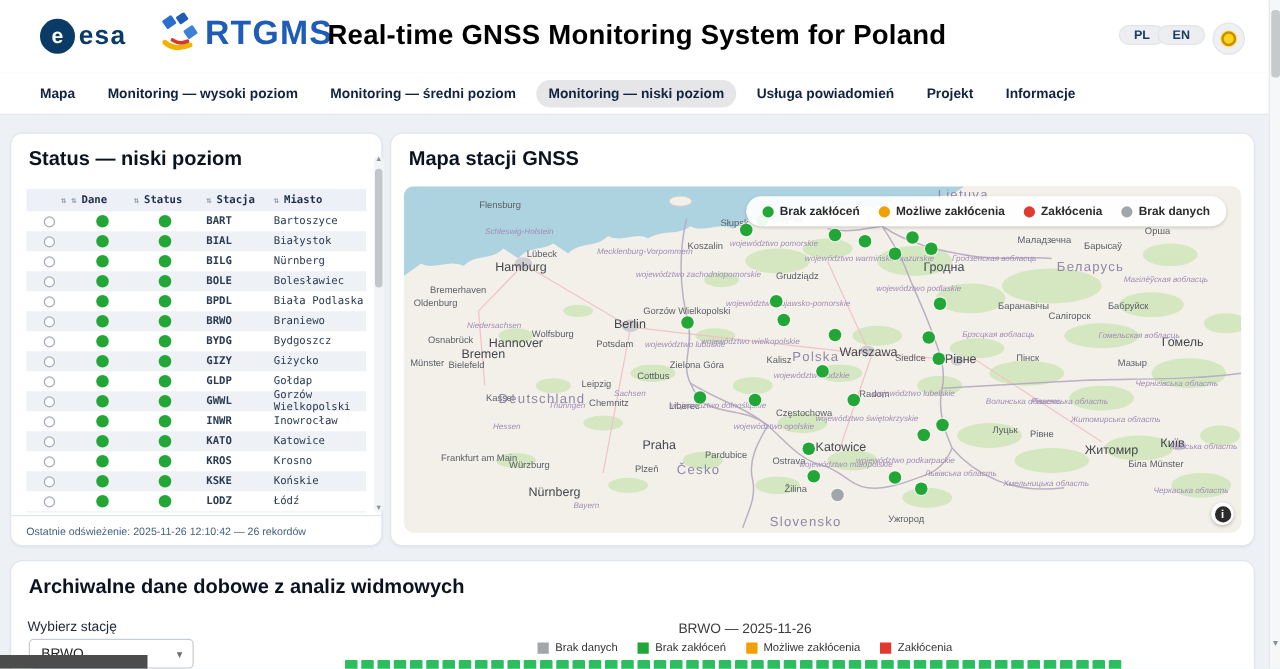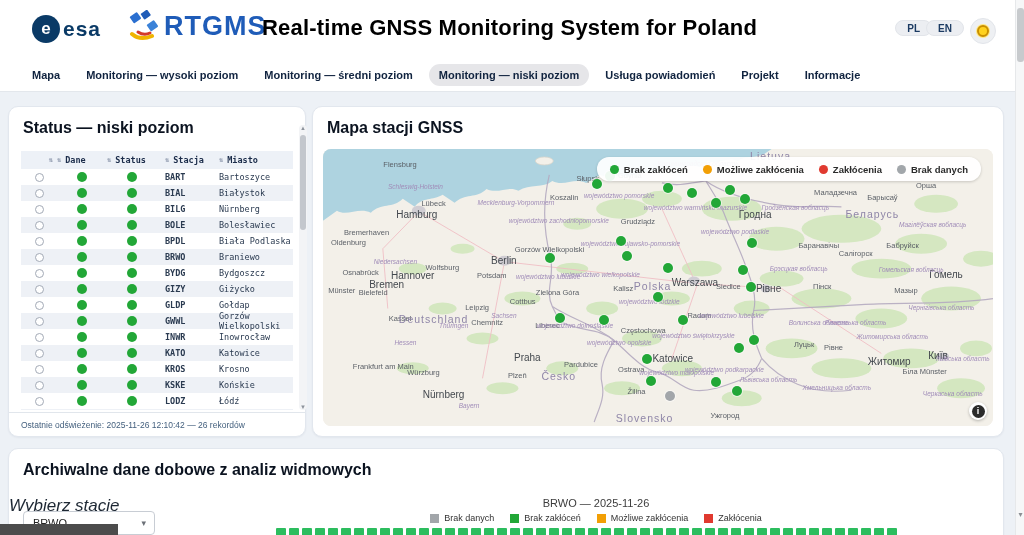--- a/index.html
+++ b/index.html
@@ -57,21 +57,21 @@
   .ml-region  { font-size:6.5px; font-style:italic; color:#a08cb8; }
   .st-dot { position:absolute; width:10px; height:10px; border-radius:50%; transform:translate(-50%,-50%); box-shadow:0 0 0 1px rgba(255,255,255,.5); cursor:pointer; }
   .map-legend { position:absolute; top:8px; right:12px; height:24px; background:rgba(255,255,255,.93); border-radius:13px; box-shadow:0 1px 3px rgba(0,0,0,.18); display:flex; align-items:center; gap:15px; padding:0 13px; z-index:5; }
   .leg-item { display:flex; align-items:center; gap:5px; font-size:9.5px; font-weight:bold; color:#2b2b2b; }
   .leg-dot { width:9px; height:9px; border-radius:50%; }
   .attrib { position:absolute; right:6px; bottom:6px; width:18px; height:18px; background:#fff; border-radius:50%; box-shadow:0 1px 3px rgba(0,0,0,.25); display:flex; align-items:center; justify-content:center; cursor:pointer; z-index:5; }
   .attrib-i { width:13px; height:13px; border-radius:50%; background:#2b2b2b; color:#fff; font-size:9px; font-weight:bold; display:flex; align-items:center; justify-content:center; }
 
   
   #archive-card { left:8px; top:448px; width:996px; height:120px; }
-  .select-label { position:absolute; left:0; top:47px; font-size:17px; color:#1d2733;font-style:italic; }
+  .select-label { position:absolute; left:13px; top:47px; font-size:11px; color:#1d2733; }
   .station-select { position:absolute; left:14px; top:62px; width:132px; height:24px; background:#fff; border:1px solid #c8cdd4; border-radius:4px; font-size:11px; color:#222; display:flex; align-items:center; padding-left:9px; cursor:pointer; }
   .select-caret { position:absolute; right:8px; top:6px; font-size:9px; color:#6b7077; }
   .chart-block { position:absolute; left:267px; top:48px; width:640px; }
   .chart-title { text-align:center; font-size:11px; color:#3c3c3c; }
   .chart-legend { display:flex; justify-content:center; gap:16px; margin-top:4px; }
   .cl-item { display:flex; align-items:center; gap:5px; font-size:9px; color:#333; }
   .cl-sq { width:9px; height:9px; }
   .dash-strip { display:flex; gap:3px; margin-top:5px; height:10px; }
   .dash { width:10px; height:10px; border-radius:1px; flex:0 0 auto; }
 

